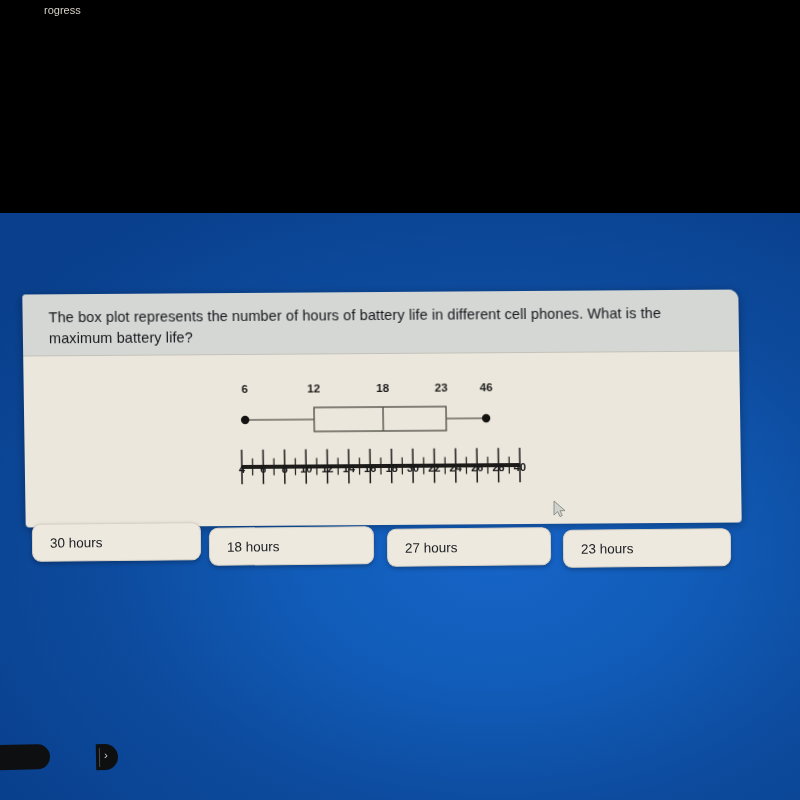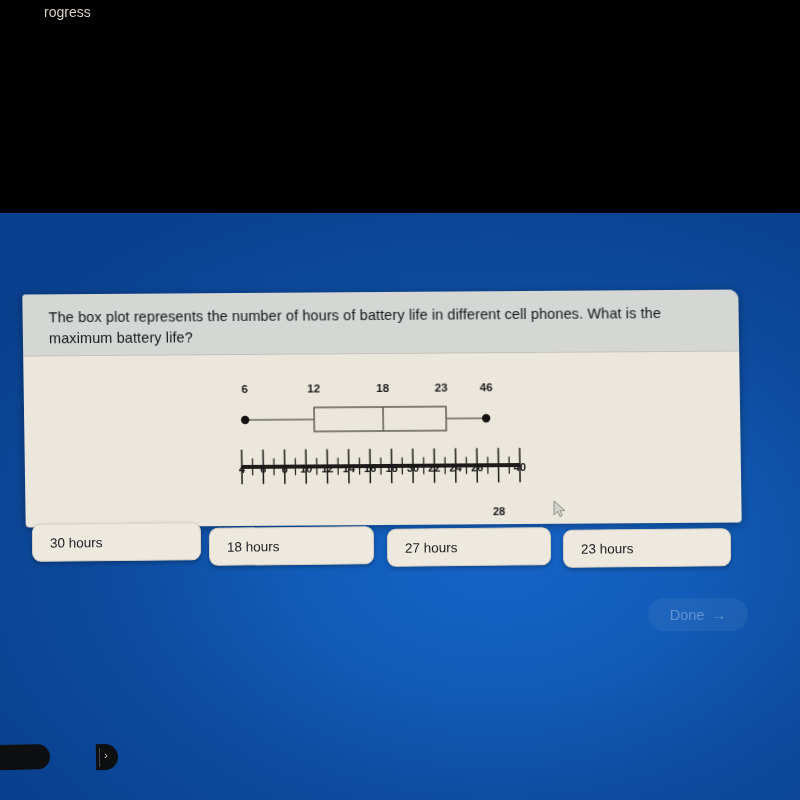--- a/index.html
+++ b/index.html
@@ -75,21 +75,21 @@
   #done-arrow { font-size:15px; color:rgba(168,196,236,0.5); }
   
   #progress-pill {
     position:absolute; left:-38px; top:745px; width:88px; height:25px;
     background:#0e0f11; border-radius:13px;
     display:flex; align-items:center;
     transform:rotate(-1.2deg);
   }
   #progress-label {
     position:absolute; left:44px; top:4px;
-    font-size:14px; color:#d7d2c6; white-space:nowrap;
+    font-size:11px; color:#d7d2c6; white-space:nowrap;
   }
   #progress-divider {
     position:absolute; left:99px; top:748px; width:1px; height:19px;
     background:#4a4a4c; transform:rotate(-1.2deg);
   }
   #progress-chevron {
     position:absolute; left:104px; top:749px;
     font-size:11.5px; color:#d7d2c6;
   }
   #progress-pill-2 {
@@ -174,21 +174,21 @@
             <div class="tick-num" style="left:17.9%;">8</div>
             <div class="tick-num" style="left:25.1%;text-align:center;">10</div>
             <div class="tick-num" style="left:32.2%;">12</div>
             <div class="tick-num" style="left:39.3%;">14</div>
             <div class="tick-num" style="left:46.4%;">16</div>
             <div class="tick-num" style="left:53.6%;">18</div>
             <div class="tick-num" style="left:60.7%;">30</div>
             <div class="tick-num" style="left:67.8%;">22</div>
             <div class="tick-num" style="left:74.9%;">24</div>
             <div class="tick-num" style="left:82.1%;">26</div>
-            <div class="tick-num" style="left:89.2%;margin-top:44px;">28</div>
+            <div class="tick-num" style="left:89.2%;">28</div>
             <div class="tick-num" style="left:96.3%;">40</div>
           </div>
 
         </div>
       </div>
     </div>
   </div>
 
   <div class="answer-btn" id="ans-0" style="left:32px; top:523px; width:169px; transform:rotate(-0.6deg);">
     <span>30 hours</span>
@@ -199,24 +199,20 @@
   </div>
 
   <div class="answer-btn" id="ans-2" style="left:387px; top:528px; width:164px; transform:rotate(-0.6deg);">
     <span>27 hours</span>
   </div>
 
   <div class="answer-btn" id="ans-3" style="left:563px; top:529px; width:168px; transform:rotate(-0.6deg);">
     <span>23 hours</span>
   </div>
 
-  <div id="done-btn">
-    <span>Done</span>
-    <span id="done-arrow">→</span>
-  </div>
 
   <div id="progress-pill"></div>
   <div id="progress-pill-2"></div>
   <div id="progress-label">rogress</div>
   <div id="progress-divider"></div>
   <div id="progress-chevron">›</div>
 
   <svg id="cursor" viewBox="0 0 14 18">
     <path d="M1 1 L1 15 L4.6 11.6 L7 16.6 L9.3 15.5 L7 10.8 L12 10.6 Z" fill="#cfd2cd" stroke="#7b7e79" stroke-width="0.8"></path>
   </svg>

